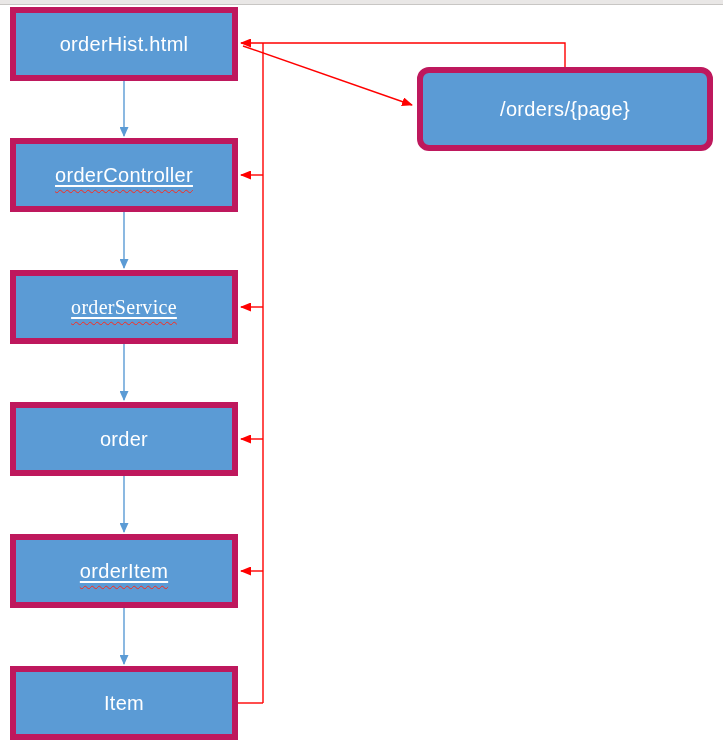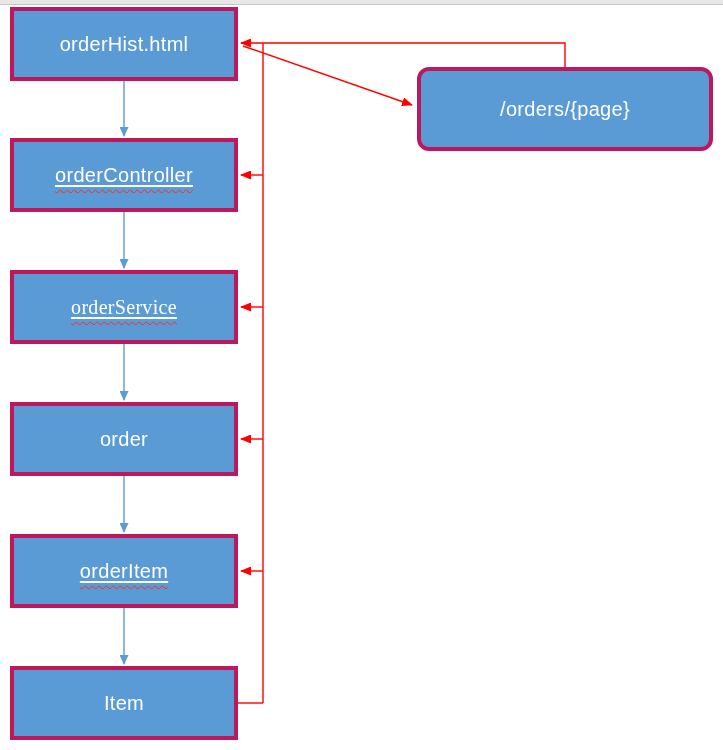--- a/index.html
+++ b/index.html
@@ -28,21 +28,21 @@
     left: 0; top: 0;
     width: 723px;
     height: 750px;
   }
   .node {
     position: absolute;
     display: flex;
     align-items: center;
     justify-content: center;
     background: #5b9bd5;
-    border: 4px solid #be185d;
+    border: 6px solid #be185d;
     color: #ffffff;
     font-size: 20px;
     letter-spacing: 0.3px;
     box-sizing: border-box;
     text-align: center;
   }
   .col-node { left: 10px; width: 228px; height: 74px; }
   .n1 { top: 7px; }
   .n2 { top: 138px; }
   .n3 { top: 270px; font-family: Liberation Serif, serif; }

